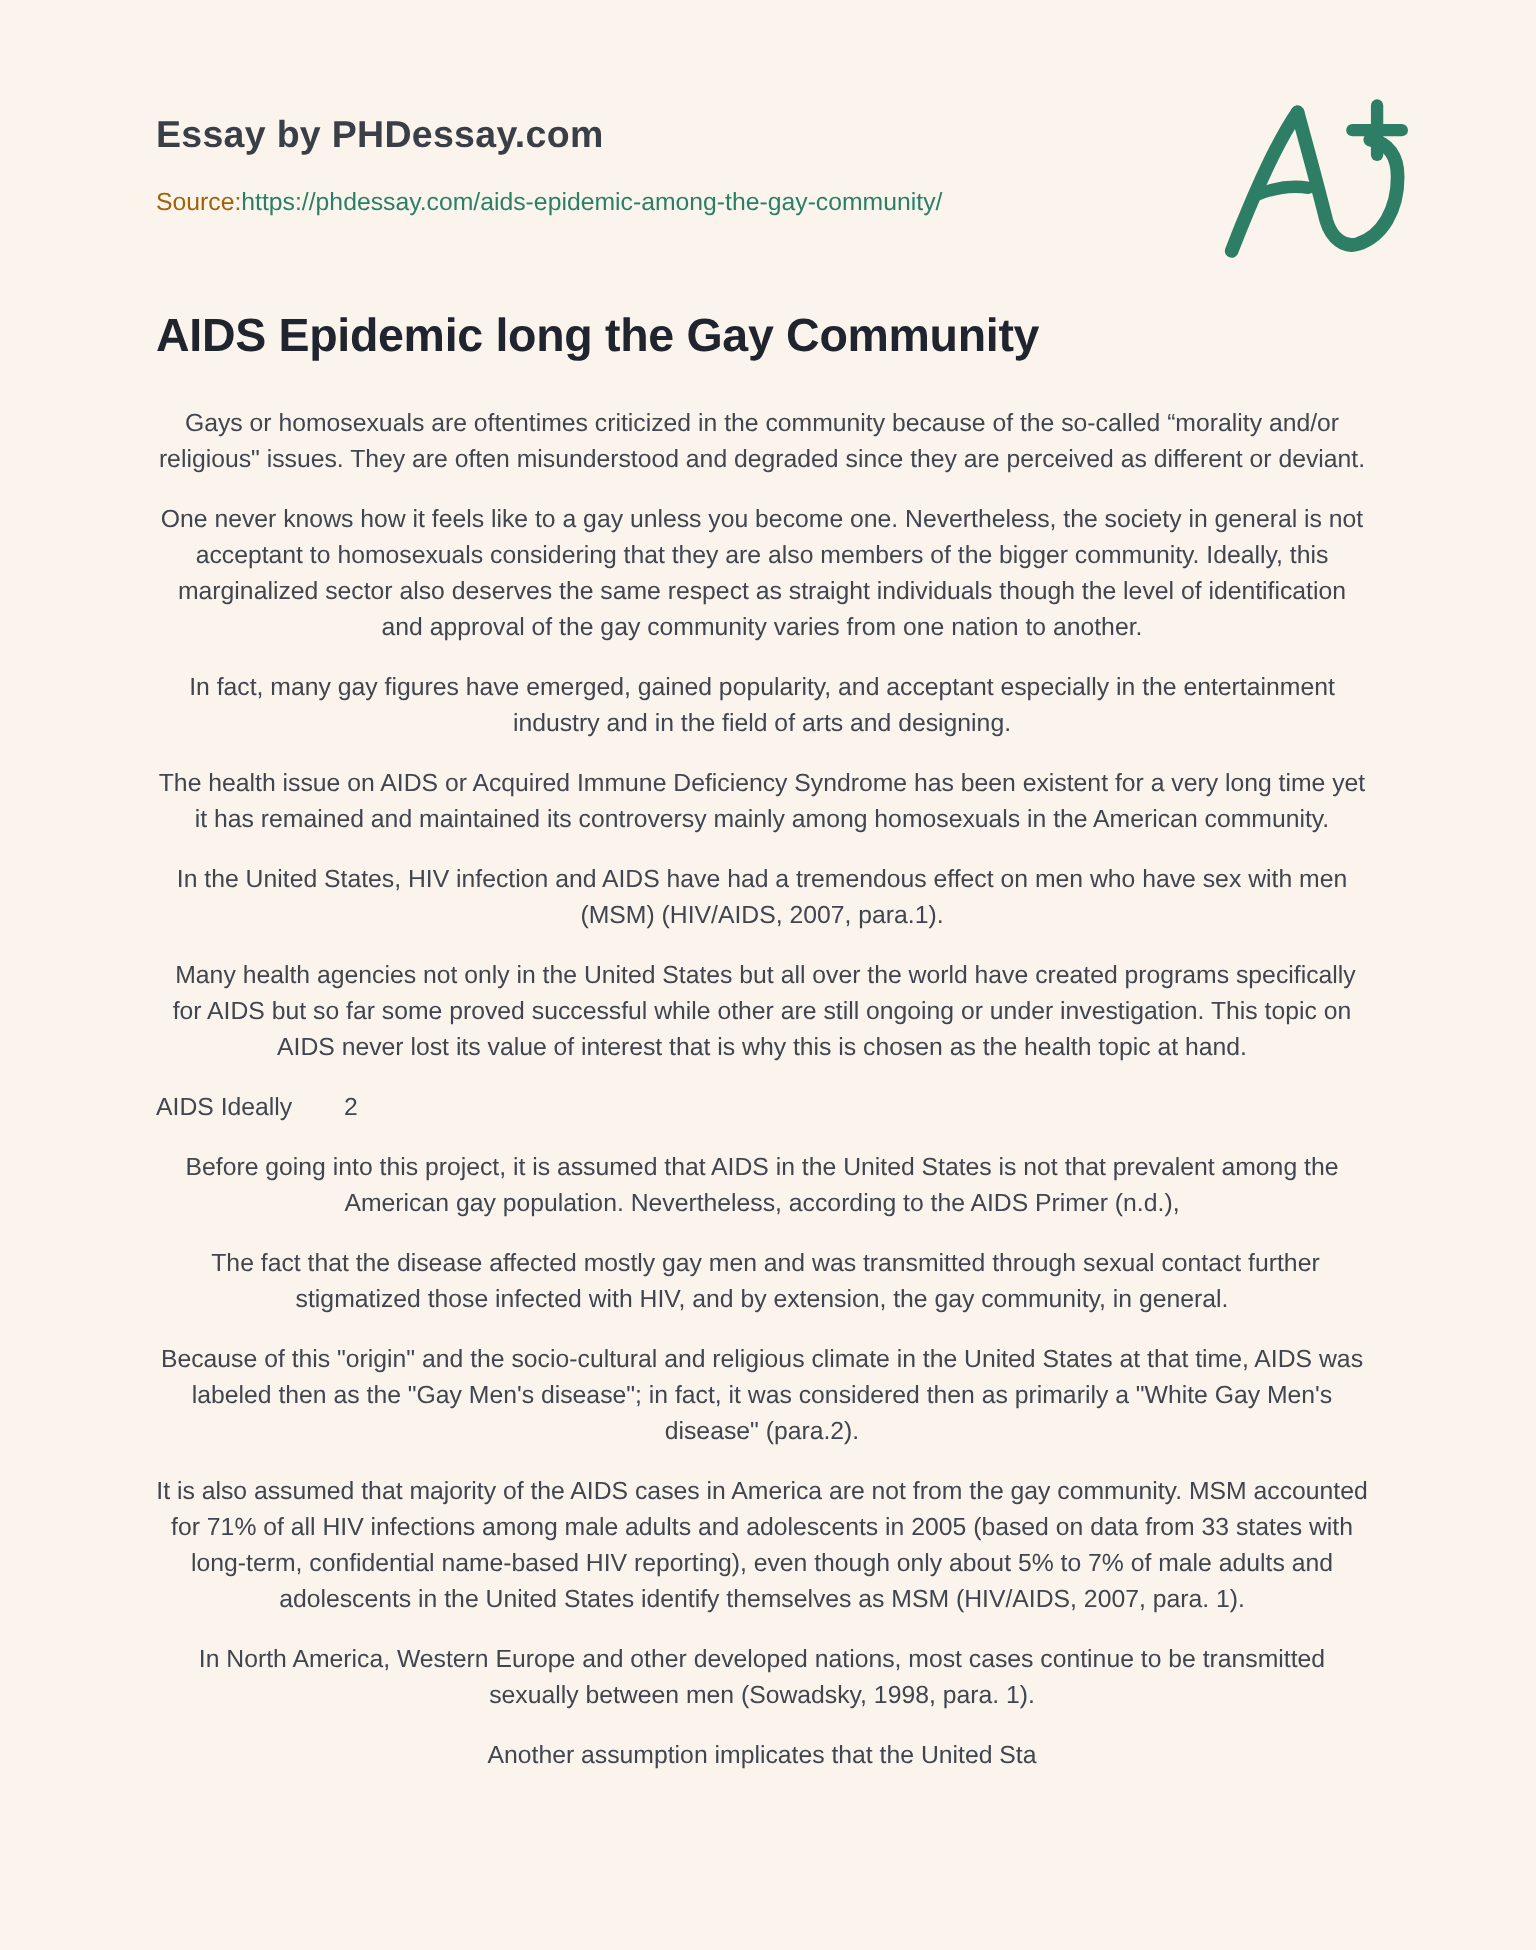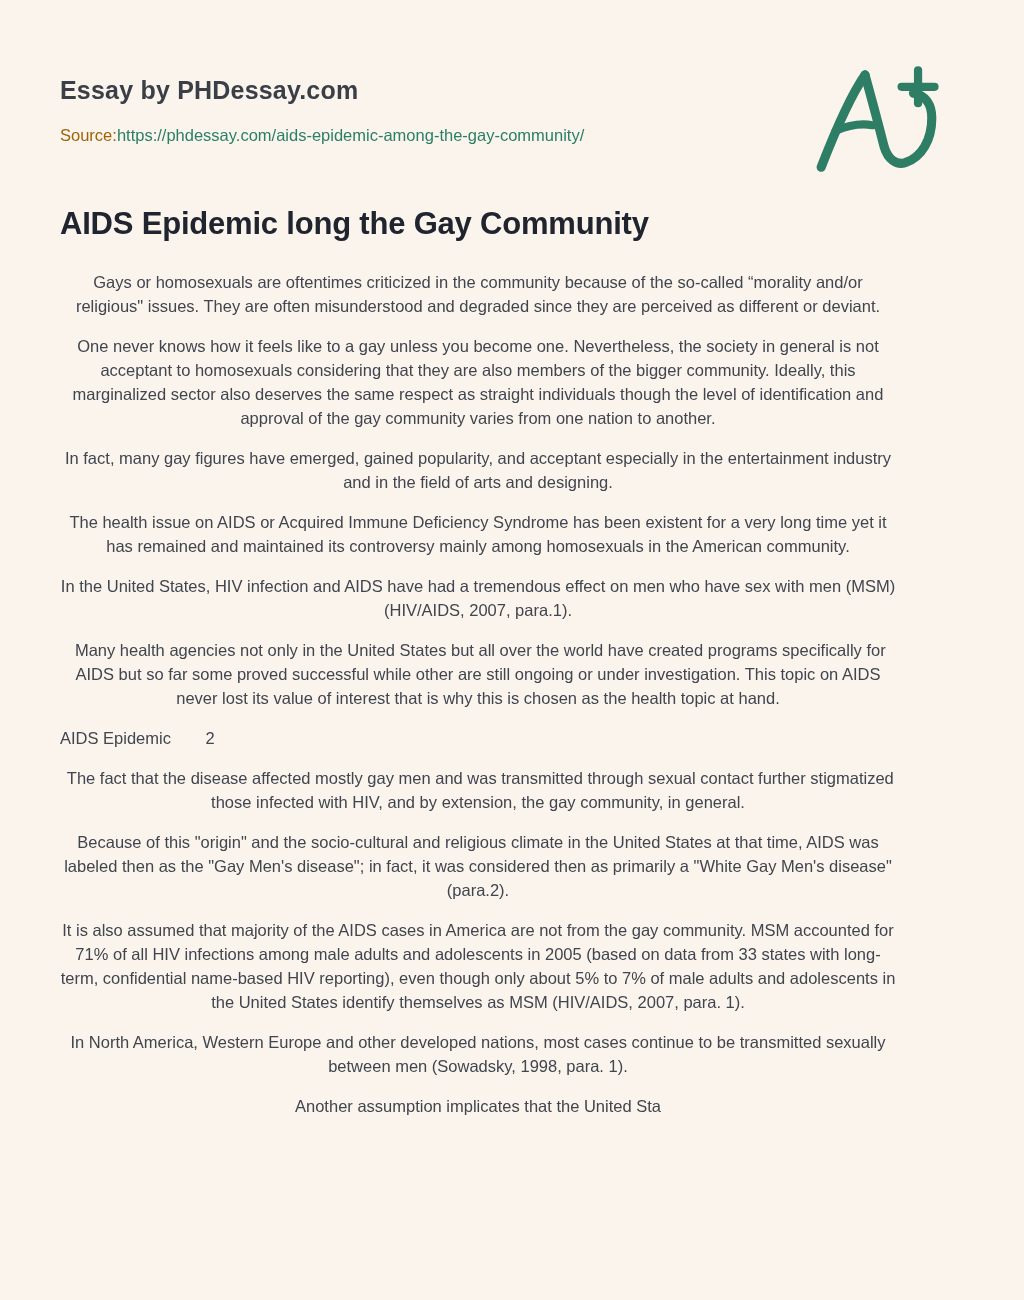--- a/index.html
+++ b/index.html
@@ -8,21 +8,21 @@
     width: 1024px;
     height: 1300px;
     overflow: hidden;
     background: #faf4ec;
     font-family: "Liberation Sans", "DejaVu Sans", sans-serif;
   }
   .page {
     position: relative;
     width: 1004px;
     height: 1300px;
-    padding: 76px 92px 0 60px;
+    padding: 76px 92px 0 104px;
   }
   .byline {
     margin: 0;
     font-size: 25px;
     line-height: 28px;
     font-weight: 700;
     color: #3a3e46;
     letter-spacing: 0.2px;
   }
   .source-line {
@@ -103,24 +103,25 @@
 
   <div class="body-text">
     <p>Gays or homosexuals are oftentimes criticized in the community because of the so-called “morality and/or religious" issues. They are often misunderstood and degraded since they are perceived as different or deviant.</p>
     <p>One never knows how it feels like to a gay unless you become one. Nevertheless, the society in general is not acceptant to homosexuals considering that they are also members of the bigger community. Ideally, this marginalized sector also deserves the same respect as straight individuals though the level of identification and approval of the gay community varies from one nation to another.</p>
     <p>In fact, many gay figures have emerged, gained popularity, and acceptant especially in the entertainment industry and in the field of arts and designing.</p>
     <p>The health issue on AIDS or Acquired Immune Deficiency Syndrome has been existent for a very long time yet it has remained and maintained its controversy mainly among homosexuals in the American community.</p>
     <p>In the United States, HIV infection and AIDS have had a tremendous effect on men who have sex with men (MSM) (HIV/AIDS, 2007, para.1).</p>
     <p> Many health agencies not only in the United States but all over the world have created programs specifically for AIDS but so far some proved successful while other are still ongoing or under investigation. This topic on AIDS never lost its value of interest that is why this is chosen as the health topic at hand.</p>
 
     <div class="page-marker">
-      <span class="marker-label">AIDS Epidemic</span>
+      <span class="marker-label">AIDS Ideally</span>
       <span class="marker-number">2</span>
     </div>
 
+    <p>Before going into this project, it is assumed that AIDS in the United States is not that prevalent among the American gay population. Nevertheless, according to the AIDS Primer (n.d.),</p>
     <p> The fact that the disease affected mostly gay men and was transmitted through sexual contact further stigmatized those infected with HIV, and by extension, the gay community, in general.</p>
     <p>Because of this "origin" and the socio-cultural and religious climate in the United States at that time, AIDS was labeled then as the "Gay Men's disease"; in fact, it was considered then as primarily a "White Gay Men's disease" (para.2).</p>
     <p>It is also assumed that majority of the AIDS cases in America are not from the gay community. MSM accounted for 71% of all HIV infections among male adults and adolescents in 2005 (based on data from 33 states with long-term, confidential name-based HIV reporting), even though only about 5% to 7% of male adults and adolescents in the United States identify themselves as MSM (HIV/AIDS, 2007, para. 1).</p>
     <p>In North America, Western Europe and other developed nations, most cases continue to be transmitted sexually between men (Sowadsky, 1998, para. 1).</p>
     <p>Another assumption implicates that the United Sta</p>
   </div>
 
 </div>
 
 </body></html>

